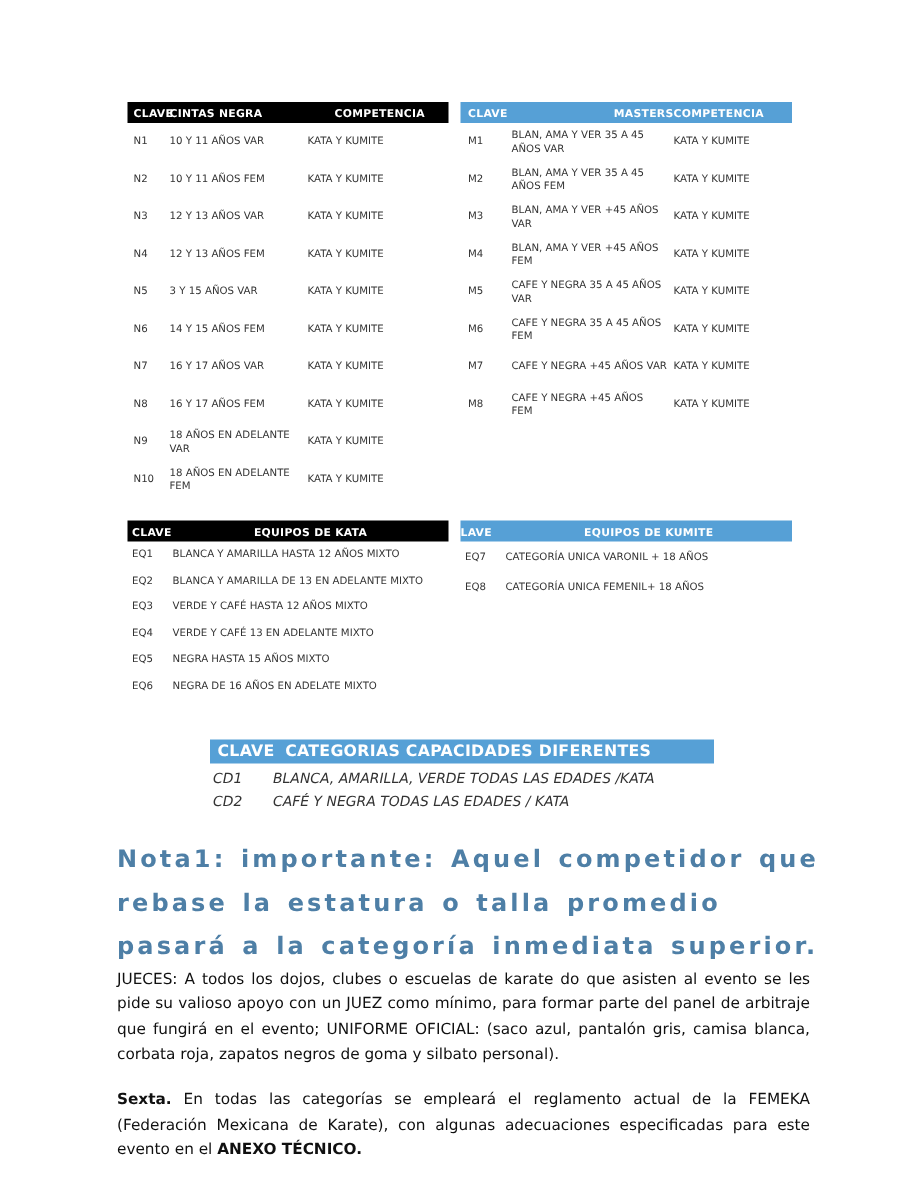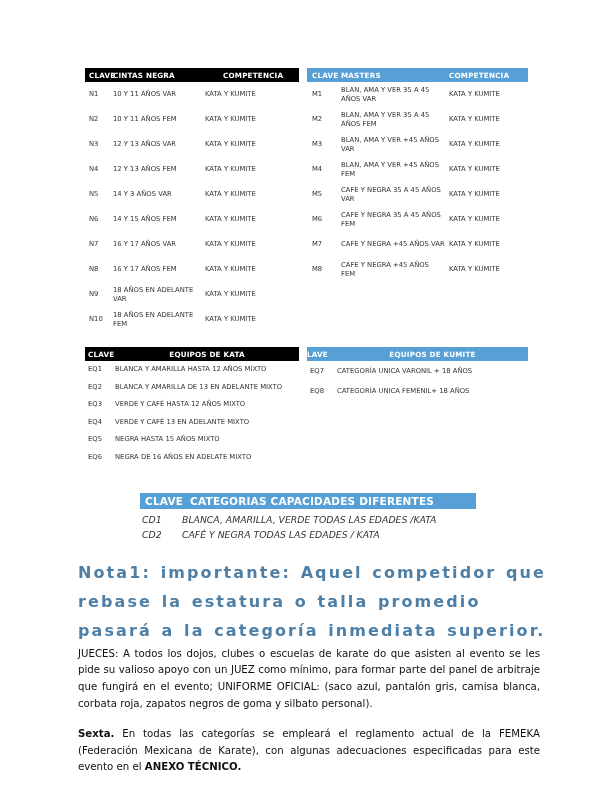--- a/index.html
+++ b/index.html
@@ -20,21 +20,21 @@
   .thead-black { background:#000; }
   .thead-blue  { background:#56a0d6; }
   .trow { display:flex; align-items:center; min-height:25px; line-height:1.3; }
   .tbl-negras .col1 { width:28px; padding-left:4px; flex:none; }
   .tbl-negras .col2 { width:92px; flex:none; padding-right:6px; }
   .tbl-negras .col3 { flex:1; }
   .tbl-negras .thead .col2 { width:110px; padding:0; }
   .tbl-masters .col1 { width:34px; padding-left:5px; flex:none; }
   .tbl-masters .col2 { width:108px; flex:none; padding-right:4px; }
   .tbl-masters .col3 { flex:1; }
-  .tbl-masters .thead .col2 { text-align:left; padding:0; }
+  .tbl-masters .thead .col2 { text-align:right; padding:0; }
 
   
   .eq-section { margin-top:15px; }
   .eq-tbl .col1 { width:30px; padding-left:3px; flex:none; }
   .eq-tbl .col2 { flex:1; }
   .eq-tbl .thead .col2 { text-align:center; }
   .eq-tbl .trow { min-height:17.5px; }
   .tbl-kumite .thead .col1 { padding-left:0; }
   .tbl-kumite .trow { min-height:20px; }
 
@@ -101,21 +101,21 @@
             <span class="col2">12 Y 13 AÑOS VAR</span>
             <span class="col3">KATA Y KUMITE</span>
           </div>
             <div class="trow">
             <span class="col1">N4</span>
             <span class="col2">12 Y 13 AÑOS FEM</span>
             <span class="col3">KATA Y KUMITE</span>
           </div>
             <div class="trow">
             <span class="col1">N5</span>
-            <span class="col2">14 Y 3 AÑOS VAR</span>
+            <span class="col2">3 Y 15 AÑOS VAR</span>
             <span class="col3">KATA Y KUMITE</span>
           </div>
             <div class="trow">
             <span class="col1">N6</span>
             <span class="col2">14 Y 15 AÑOS FEM</span>
             <span class="col3">KATA Y KUMITE</span>
           </div>
             <div class="trow">
             <span class="col1">N7</span>
             <span class="col2">16 Y 17 AÑOS VAR</span>

